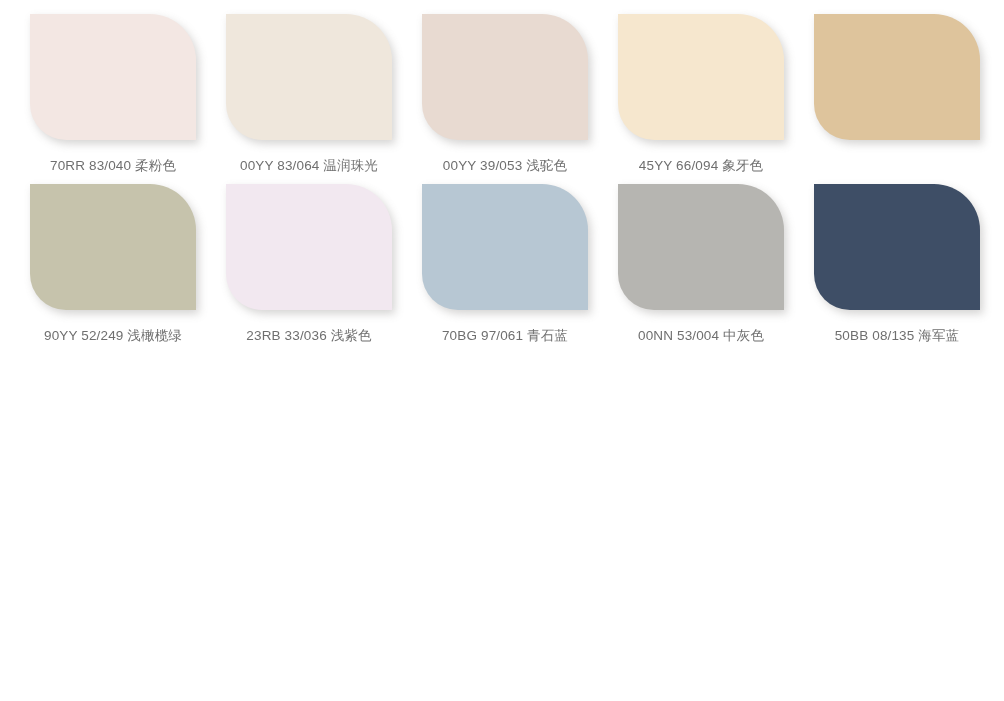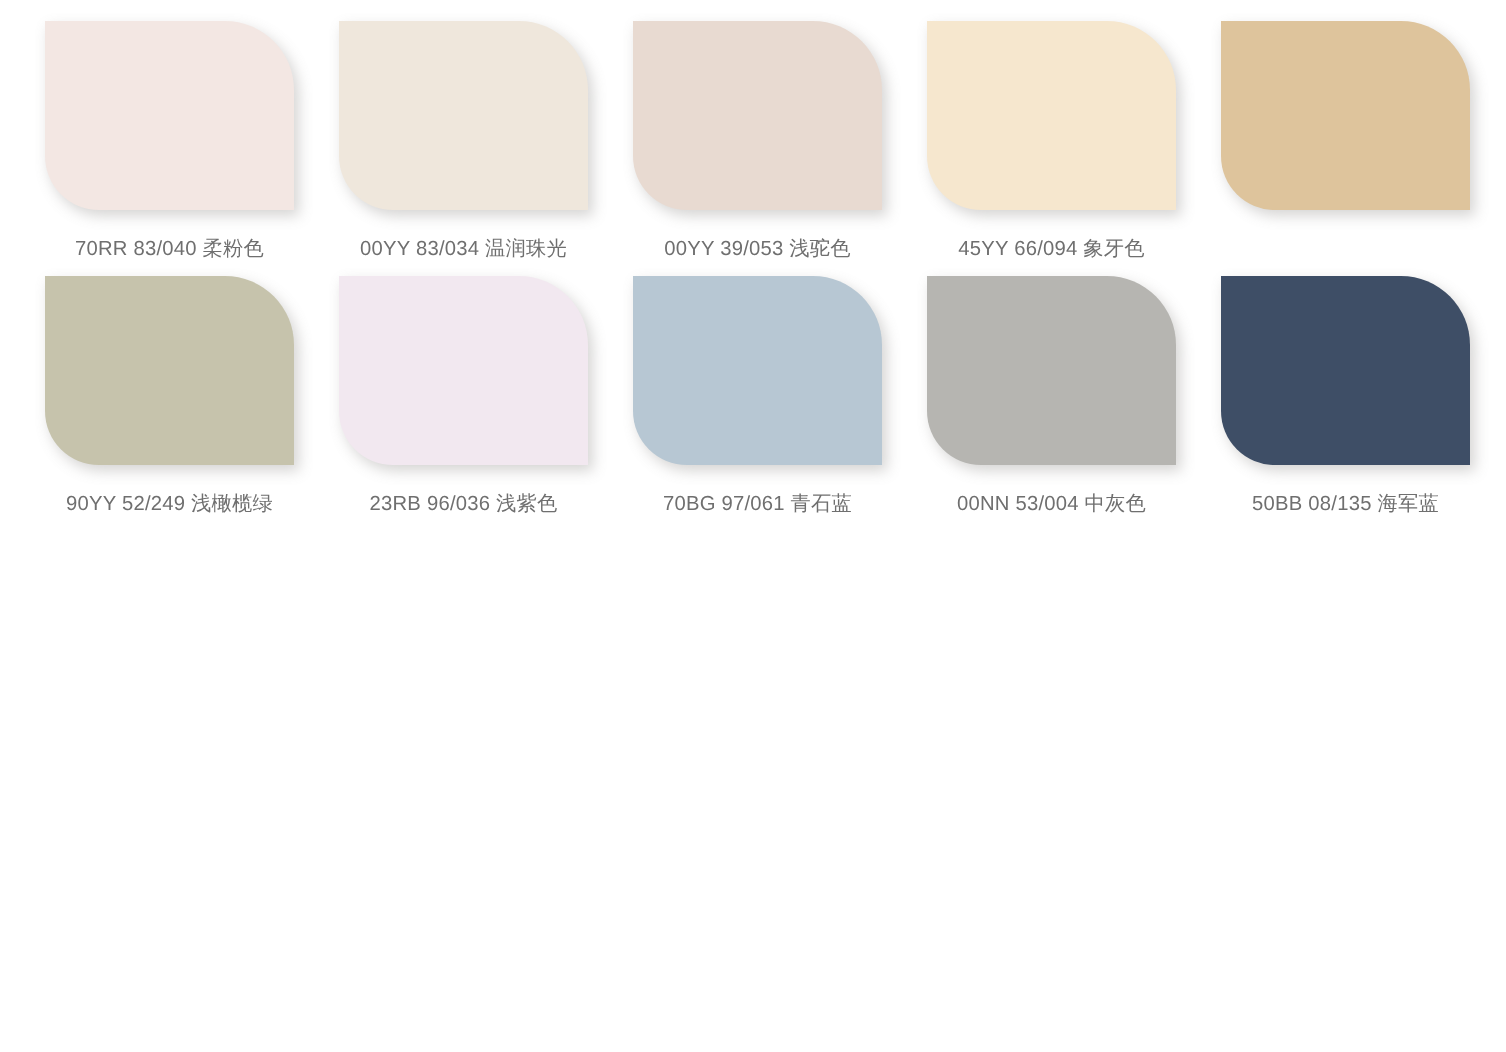--- a/index.html
+++ b/index.html
@@ -60,40 +60,40 @@
 </head>
 <body>
 
 <div id="palette-grid" style="background: rgb(255, 255, 255);">
     <div class="swatch-card">
       <div class="swatch-chip" style="background: rgb(243, 231, 227);"></div>
       <div class="swatch-label">70RR 83/040 柔粉色</div>
     </div>
     <div class="swatch-card">
       <div class="swatch-chip" style="background: rgb(239, 231, 220);"></div>
-      <div class="swatch-label">00YY 83/034 温润珠光</div>
+      <div class="swatch-label">00YY 83/064 温润珠光</div>
     </div>
     <div class="swatch-card">
       <div class="swatch-chip" style="background: rgb(232, 218, 209);"></div>
       <div class="swatch-label">00YY 39/053 浅驼色</div>
     </div>
     <div class="swatch-card">
       <div class="swatch-chip" style="background: rgb(246, 231, 206);"></div>
       <div class="swatch-label">45YY 66/094 象牙色</div>
     </div>
     <div class="swatch-card">
       <div class="swatch-chip" style="background: rgb(222, 196, 156);"></div>
     </div>
     <div class="swatch-card">
       <div class="swatch-chip" style="background: rgb(198, 195, 172);"></div>
       <div class="swatch-label">90YY 52/249 浅橄榄绿</div>
     </div>
     <div class="swatch-card">
       <div class="swatch-chip" style="background: rgb(242, 232, 240);"></div>
-      <div class="swatch-label">23RB 96/036 浅紫色</div>
+      <div class="swatch-label">23RB 33/036 浅紫色</div>
     </div>
     <div class="swatch-card">
       <div class="swatch-chip" style="background: rgb(183, 199, 211);"></div>
       <div class="swatch-label">70BG 97/061 青石蓝</div>
     </div>
     <div class="swatch-card">
       <div class="swatch-chip" style="background: rgb(182, 181, 177);"></div>
       <div class="swatch-label">00NN 53/004 中灰色</div>
     </div>
     <div class="swatch-card">

